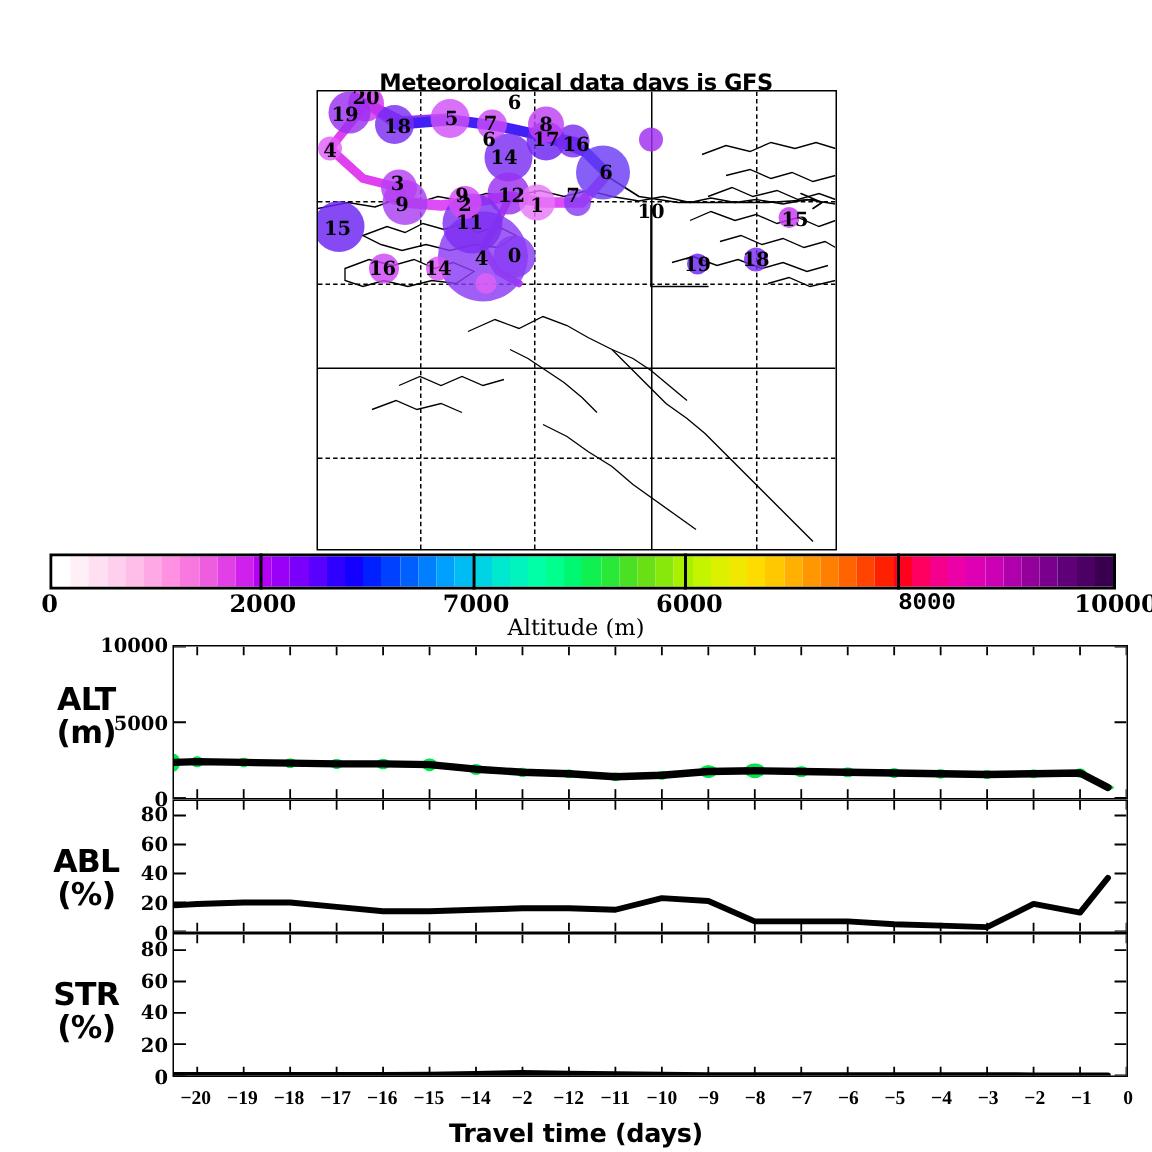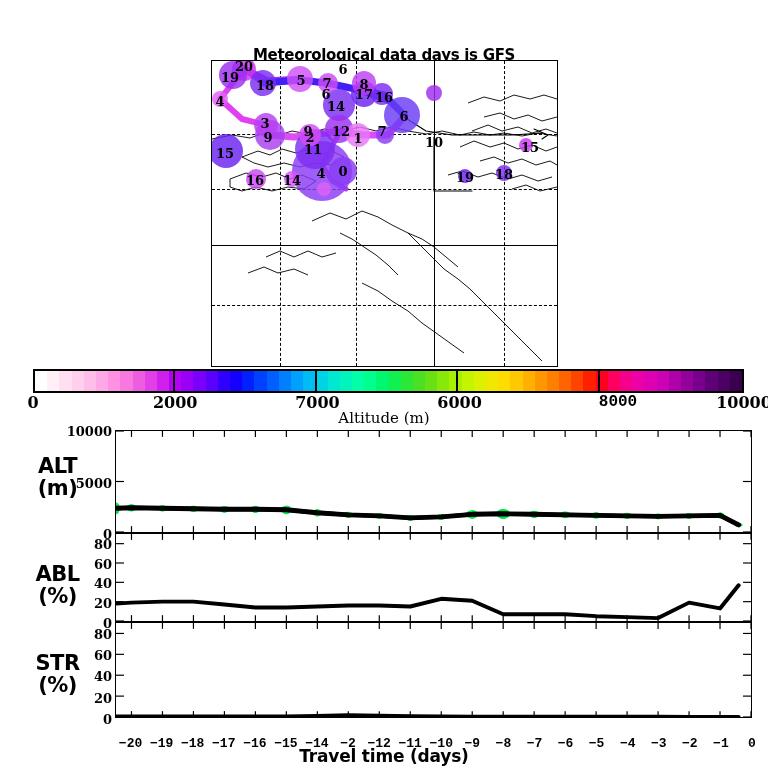--- a/index.html
+++ b/index.html
@@ -75,21 +75,21 @@
     line-height:1.05;letter-spacing:-0.5px;
   }
   .ytick{
     position:absolute;right:0;transform:translateY(-50%);
     font-size:13px;font-weight:bold;text-align:right;
     font-family:"DejaVu Serif","Liberation Serif",serif;white-space:nowrap;
   }
   .xtick{
     position:absolute;transform:translateX(-50%);
     font-size:13px;font-weight:bold;
-    font-family:Liberation Mono, monospace;white-space:nowrap;margin-top:12px;
+    font-family:Liberation Serif, serif;white-space:nowrap;
   }
   .xaxis-title{
     left:0;width:768px;text-align:center;
     font-size:17px;font-weight:bold;letter-spacing:-0.2px;
   }
 </style>
 </head>
 <body>
 
 <div class="root">

